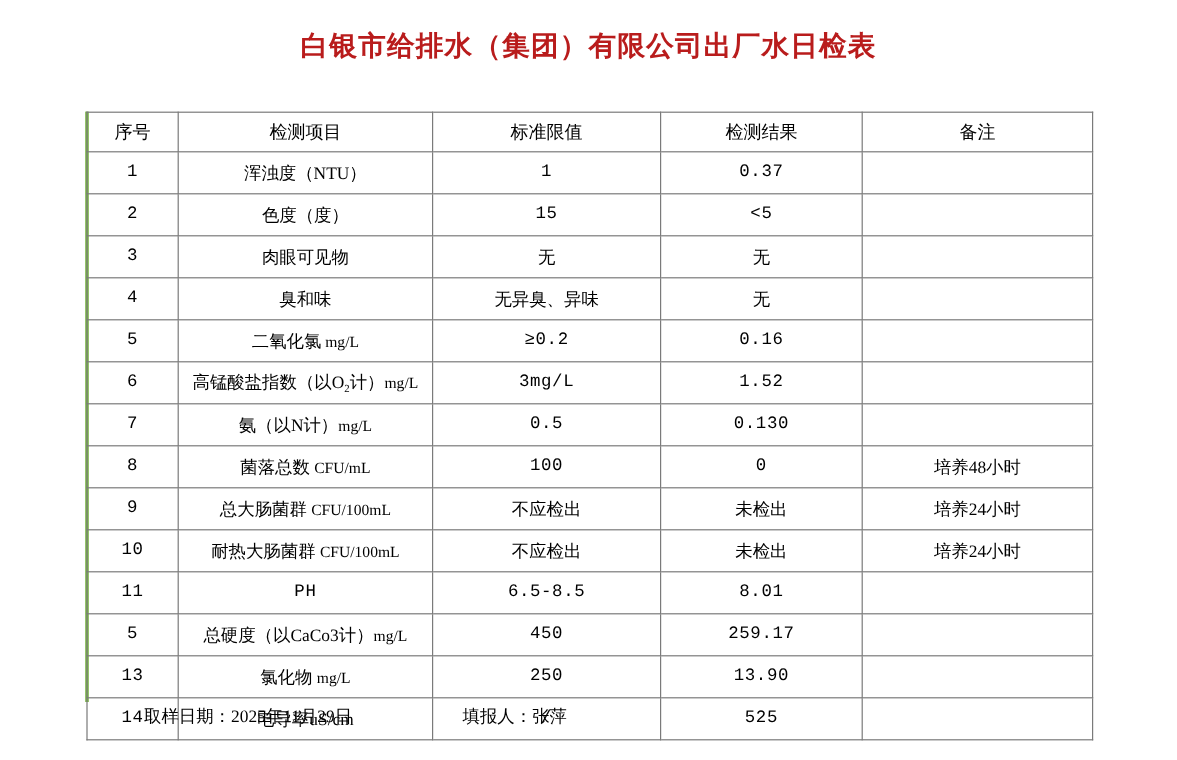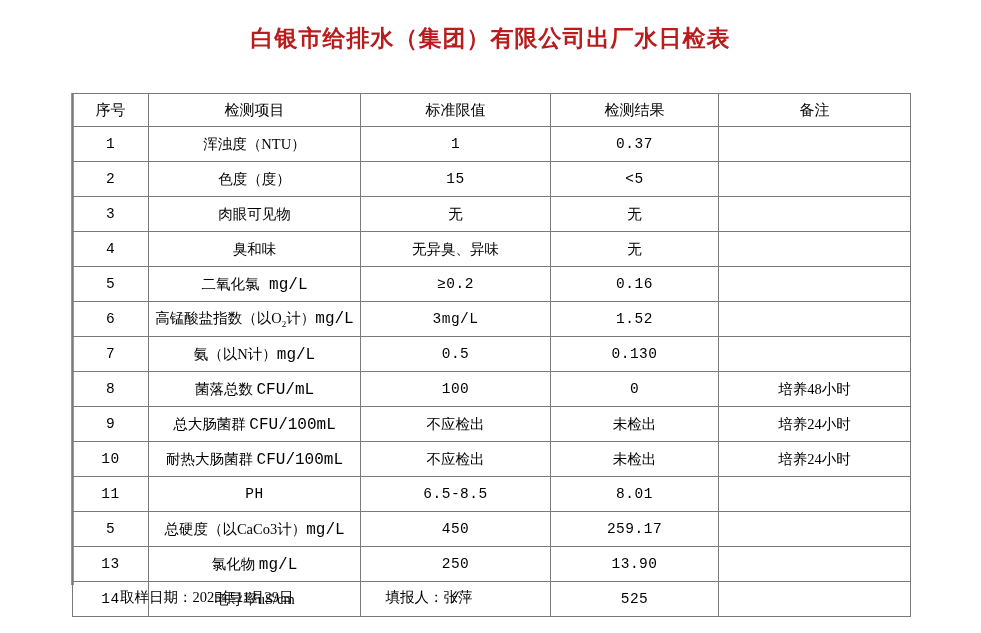--- a/index.html
+++ b/index.html
@@ -58,22 +58,22 @@
   col.c-no { width: 76px; }
   col.c-item { width: 212px; }
   col.c-limit { width: 190px; }
   col.c-result { width: 168px; }
   col.c-note { width: 192px; }
 
   .cell-item {
     font-size: 14.5px;
   }
   .unit {
-    font-family: Liberation Mono, monospace;
-    font-size: 16px;
+    font-family: Liberation Serif, serif;
+    font-size: 13px;
   }
   .num {
     font-family: "Liberation Mono", monospace;
     font-size: 14px;
     letter-spacing: 0.5px;
   }
   sub {
     font-size: 9px;
     vertical-align: sub;
   }

